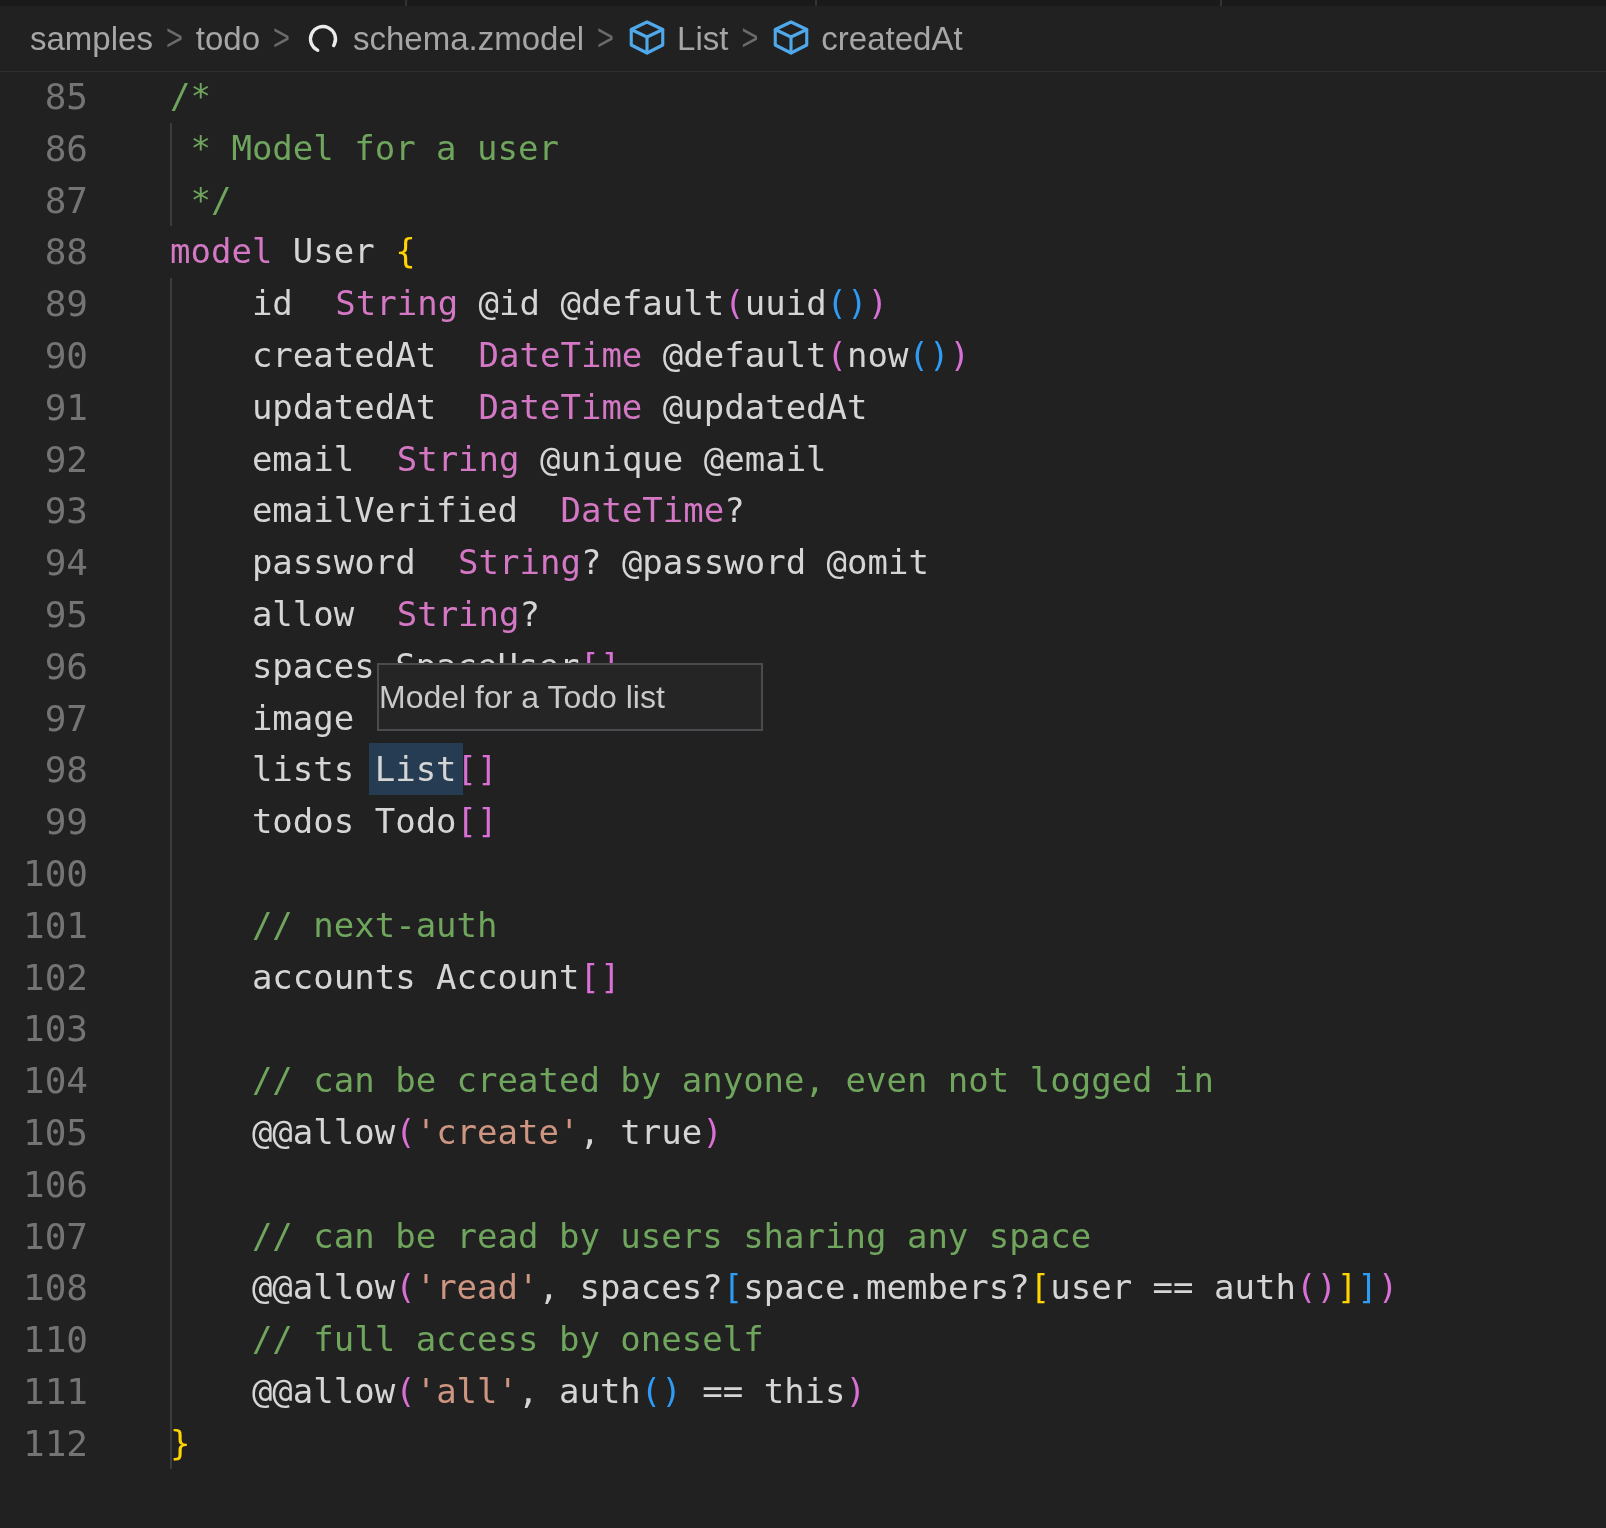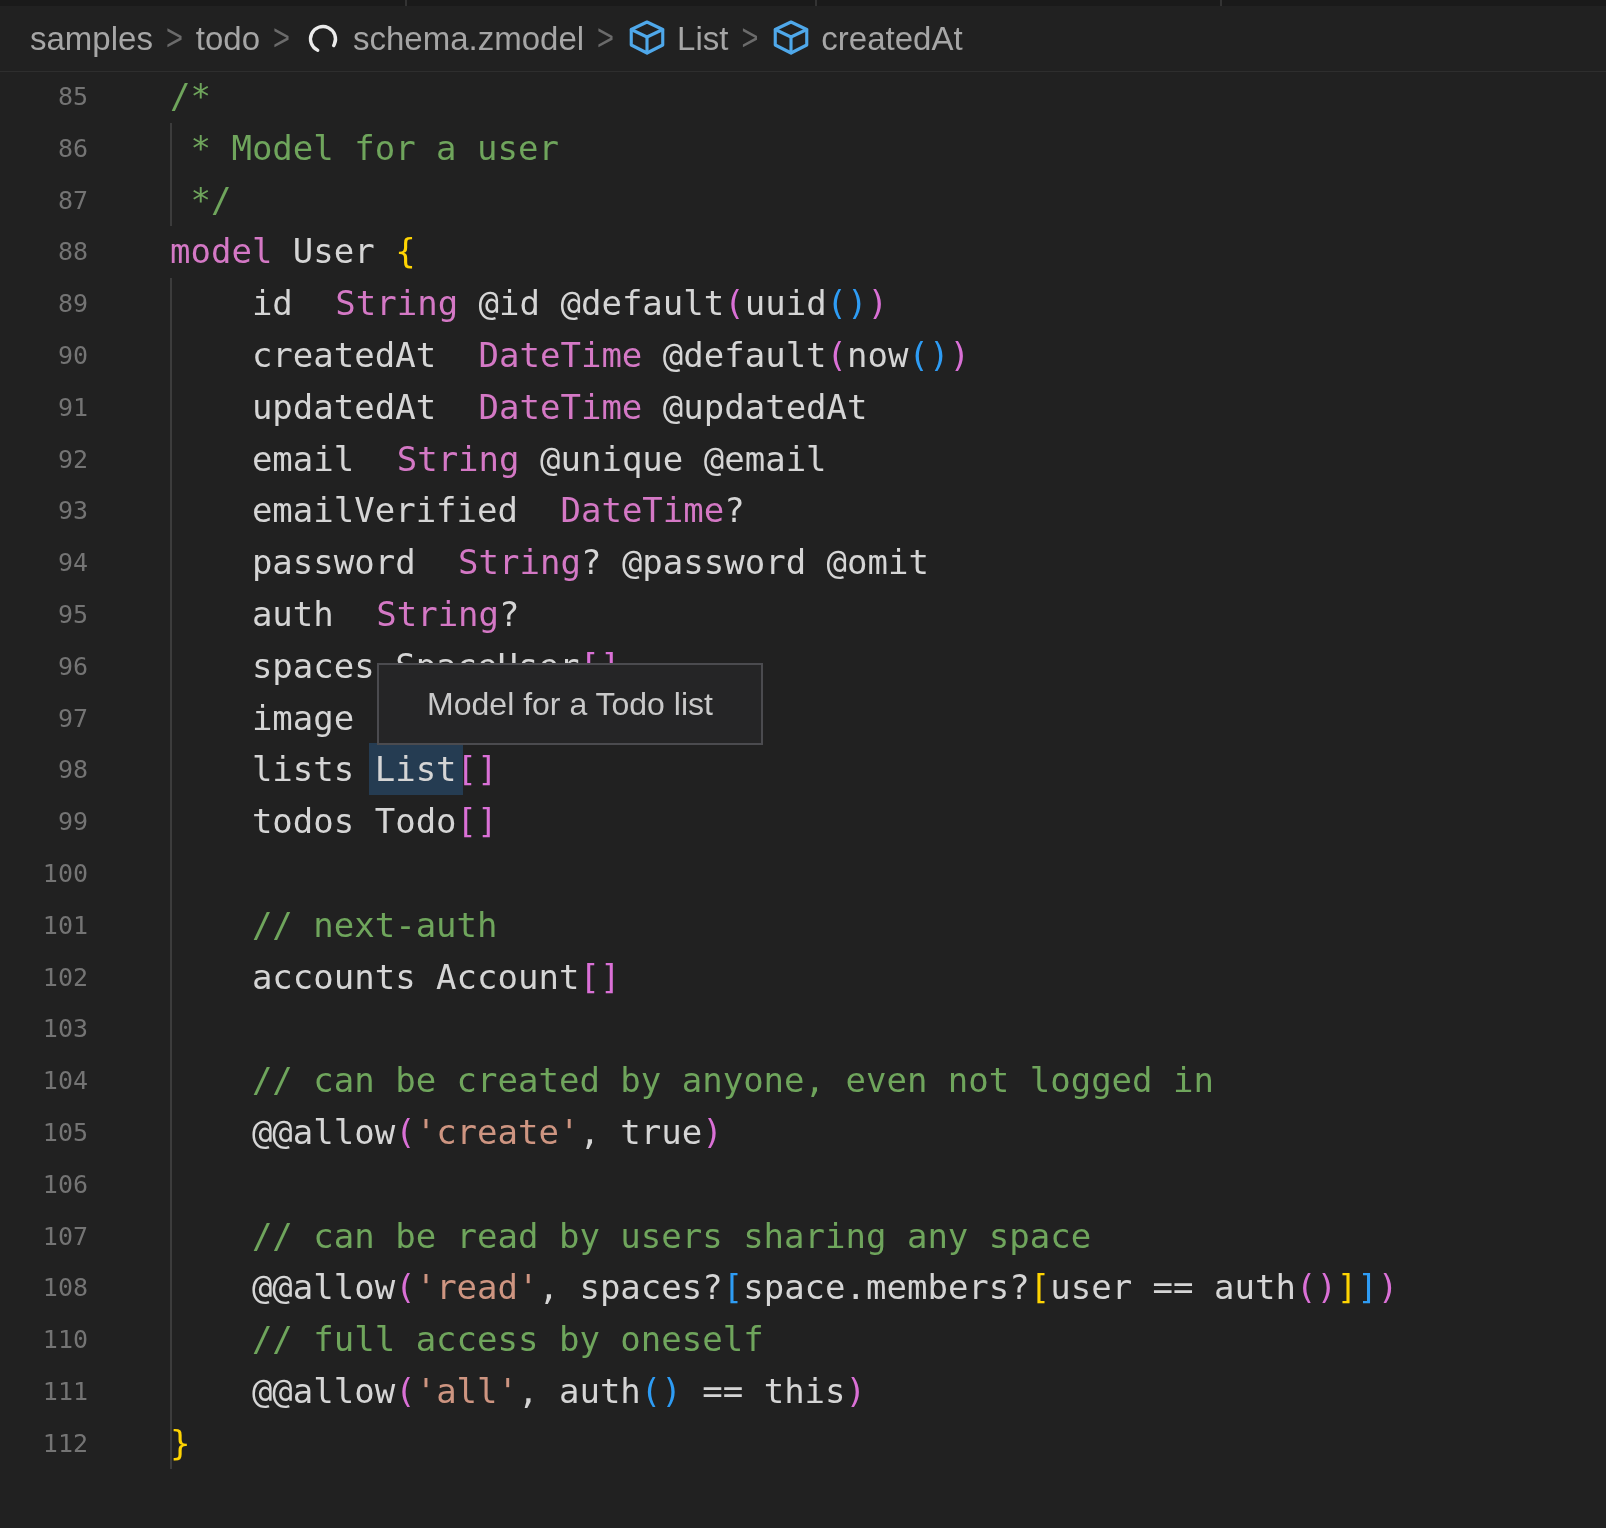--- a/index.html
+++ b/index.html
@@ -15,42 +15,42 @@
                  display:flex; align-items:center; padding-left:30px;
                  background:#212121; border-bottom:1px solid #2e2e2e; }
   .bc-item { display:flex; align-items:center; gap:10px; font-size:33px; color:#a6a6a6; }
   .bc-sep  { color:#6b6b6b; font-size:29px; margin:0 13px; transform:scaleY(1.25); display:inline-block; }
   .bc-icon { display:inline-flex; width:40px; height:40px; align-items:center; justify-content:center; }
 
   
   .editor { position:absolute; left:0; top:71px; width:1606px; }
   .row  { position:relative; height:51.8px; line-height:51.8px; }
   .num  { position:absolute; left:0; top:0; width:88px; text-align:right;
-          font-family:"DejaVu Sans Mono", monospace; font-size:25px; color:#747474; }
+          font-family:"DejaVu Sans Mono", monospace; font-size:36px; color:#747474; }
   .code { position:absolute; left:170px; top:0; white-space:pre;
           font-family:"DejaVu Sans Mono", monospace; font-size:34px; }
 
   .tk-text    { color:#d5d5d5; }
   .tk-comment { color:#6fa55c; }
   .tk-keyword { color:#d478c5; }
   .tk-type    { color:#d478c5;margin-left:22px; }
   .tk-string  { color:#ce9581; }
   .tk-b1 { color:#ffd402; }
   .tk-b2 { color:#da70d6; }
   .tk-b3 { color:#2e9cf4; }
   .tk-hl { color:#d5d5d5; background:#253c52; box-shadow:0 0 0 6px #253c52; }
 
   .indent-guide { position:absolute; left:170px; width:2px; background:#3c3c3c; }
   #guide-a { top:123px;  height:103px; }
   #guide-b { top:278px;  height:1191px; }
 
   
-  .hover-tip { position:absolute; left:377px; top:663px; width:386px; height:82px;
+  .hover-tip { position:absolute; left:377px; top:663px; width:386px; height:68px;
                background:#252526; border:2px solid #4b4b4f;
-               display:flex; align-items:center; justify-content:center;
+               display:flex; align-items:center; 
                z-index:5; }
   .hover-tip span { font-size:32px; color:#c9c9c9; }
 </style>
 </head>
 <body>
 
 <div class="tab-edge">
   <div class="tab-div" style="left:405px"></div>
   <div class="tab-div" style="left:815px"></div>
   <div class="tab-div" style="left:1220px"></div>
@@ -137,21 +137,21 @@
     <div class="row">
       <span class="num">93</span>
       <span class="code"><span class="tk-text">    emailVerified </span><span class="tk-type">DateTime</span><span class="tk-text">?</span></span>
     </div>
     <div class="row">
       <span class="num">94</span>
       <span class="code"><span class="tk-text">    password </span><span class="tk-type">String</span><span class="tk-text">? @password @omit</span></span>
     </div>
     <div class="row">
       <span class="num">95</span>
-      <span class="code"><span class="tk-text">    auth </span><span class="tk-type">String</span><span class="tk-text">?</span></span>
+      <span class="code"><span class="tk-text">    allow </span><span class="tk-type">String</span><span class="tk-text">?</span></span>
     </div>
     <div class="row">
       <span class="num">96</span>
       <span class="code"><span class="tk-text">    spaces SpaceUser</span><span class="tk-b2">[]</span></span>
     </div>
     <div class="row">
       <span class="num">97</span>
       <span class="code"><span class="tk-text">    image</span></span>
     </div>
     <div class="row">

